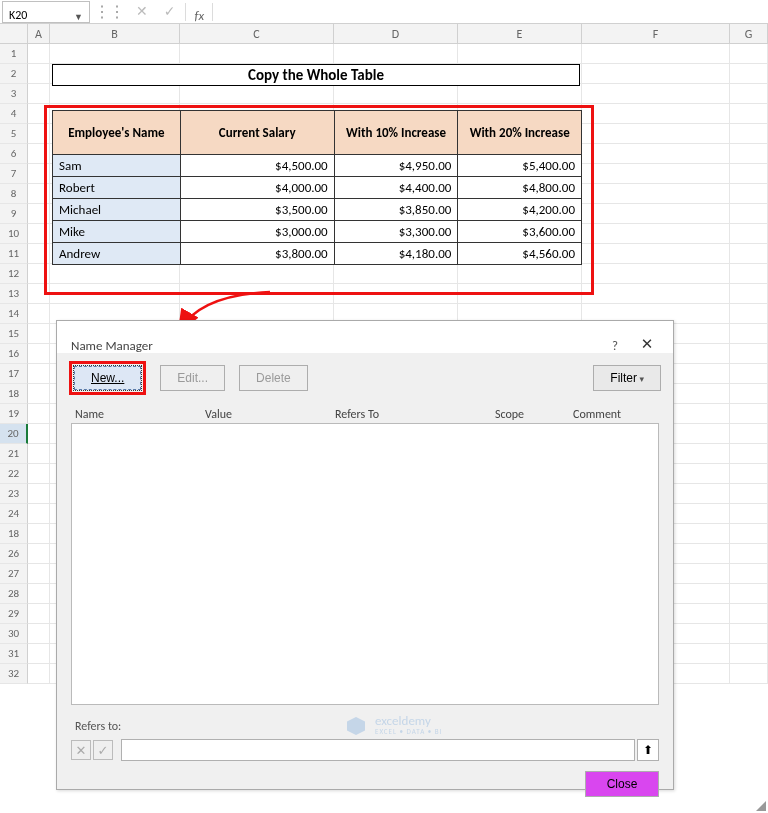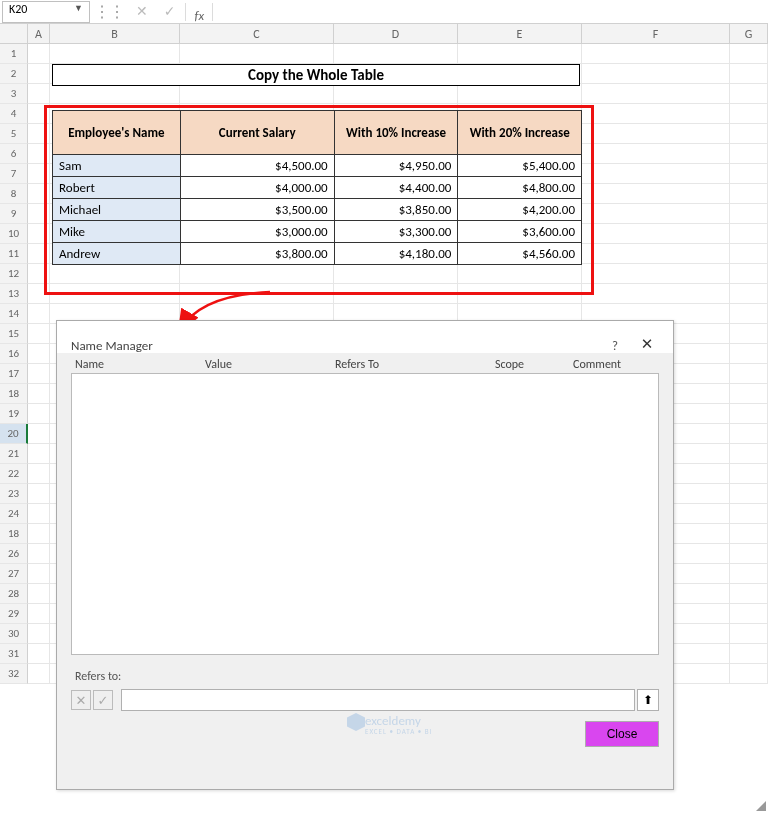--- a/index.html
+++ b/index.html
@@ -1,20 +1,20 @@
 <!DOCTYPE html>
 <html><head>
 <meta charset="utf-8">
 <style>
 * { box-sizing: border-box; margin: 0; padding: 0; }
 body { font-family: Calibri, Arial, sans-serif; font-size: 13px; background: #fff; width: 768px; height: 813px; position: relative; overflow: hidden; }
 
 
 .topbar { display: flex; align-items: center; height: 24px; border-bottom: 1px solid #d0d0d0; background: #fff; }
-.namebox { width: 88px; height: 22px; border: 1px solid #c0c0c0; margin: 1px 2px; display: flex; align-items: flex-start; padding: 0 6px; font-size: 12px; }
+.namebox { width: 88px; height: 22px; border: 1px solid #c0c0c0; margin: 1px 2px; display: flex; align-items: flex-end; padding: 0 6px; font-size: 12px; }
 .namebox .chev { margin-left: auto; color: #555; font-size: 9px; }
 .fbar-sep { width: 34px; display: flex; justify-content: center; }
 .fbar-sep .dots { color: #999; letter-spacing: -1px; font-size: 16px; line-height: 8px; }
 .fbar-icons { display: flex; gap: 16px; padding: 0 10px; color: #bbb; font-size: 14px; }
 .fx { font-style: italic; color: #666; font-size: 13px; padding: 0 8px; margin-top: 7px; }
 .fbar-divider { width: 1px; height: 18px; background: #dcdcdc; }
 
 
 .grid { position: relative; }
 .col-headers { display: flex; height: 20px; border-bottom: 1px solid #d0d0d0; background: #f3f3f3; }
@@ -53,21 +53,21 @@
 .new-hl .btn { background: #dde7f5; border: 1px dashed #5a7aa8; outline: 1px dotted #333; text-decoration: underline; height: 24px; }
 .dlg-cols { display: flex; padding: 4px 16px 2px 18px; font-size: 12px; color: #444; }
 .dlg-cols div:nth-child(1){width:130px} .dlg-cols div:nth-child(2){width:130px} .dlg-cols div:nth-child(3){width:160px} .dlg-cols div:nth-child(4){width:78px} .dlg-cols div:nth-child(5){width:80px}
 .dlg-list { margin: 0 14px 10px 14px; height: 282px; background: #fff; border: 1px solid #bababa; }
 .dlg-refers { padding: 4px 14px 6px 18px; font-size: 12px; color: #555; }
 .dlg-refrow { display: flex; align-items: center; padding: 0 14px 10px 14px; gap: 2px; }
 .ico-sq { width: 20px; height: 20px; border: 1px solid #bbb; background: #efefef; display: flex; align-items: center; justify-content: center; color: #aaa; font-size: 13px; }
 .ref-input { flex: 1; height: 22px; border: 1px solid #b0b0b0; background: #fff; }
 .ico-up { width: 22px; height: 22px; border: 1px solid #b0b0b0; background: #fff; display: flex; align-items: center; justify-content: center; font-size: 12px; }
 .dlg-footer { display: flex; justify-content: flex-end; padding: 0 14px 12px 14px; }
-.watermark { position: absolute; left: 250px; bottom: 54px; display: flex; align-items: flex-start; gap: 0; color: #c5d6e8; font-size: 13px; padding-left: 40px; }
+.watermark { position: absolute; left: 250px; bottom: 54px; display: flex; align-items: flex-end; gap: 10px; color: #c5d6e8; font-size: 13px; padding-left: 40px; }
 .watermark .cube { width: 18px; height: 18px; background: #c5d6e8; clip-path: polygon(50% 0,100% 25%,100% 75%,50% 100%,0 75%,0 25%); }
 .watermark .sub { font-size: 7px; letter-spacing: 1px; display:block; line-height:7px; }
 
 .bottom-corner { position:absolute; bottom:0; right:0; width:14px; height:14px; }
 .bottom-corner::after { content:""; position:absolute; right:2px; bottom:2px; width:0; height:0; border-left:10px solid transparent; border-bottom:10px solid #999; }
 </style>
 </head>
 <body>
 
 <div class="topbar">
@@ -478,20 +478,29 @@
   <path d="M 170 2 Q 100 5 80 40" stroke="#e11" stroke-width="2.5" fill="none" marker-end="url(#ah)"></path>
 </svg>
 
 <div class="dialog">
   <div class="dlg-title">
     <span>Name Manager</span>
     <span class="sp"></span>
     <span class="q">?</span>
     <span class="x">✕</span>
   </div>
+  <div class="dlg-toolbar">
+    <span class="new-hl">
+      <button class="btn">New...</button>
+    </span>
+    <button class="btn disabled">Edit...</button>
+    <button class="btn disabled">Delete</button>
+    <span style="flex:1"></span>
+    <button class="btn drop">Filter</button>
+  </div>
   <div class="dlg-cols">
     <div>Name</div>
     <div>Value</div>
     <div>Refers To</div>
     <div>Scope</div>
     <div>Comment</div>
   </div>
   <div class="dlg-list"></div>
   <div class="dlg-refers">Refers to:</div>
   <div class="dlg-refrow">

